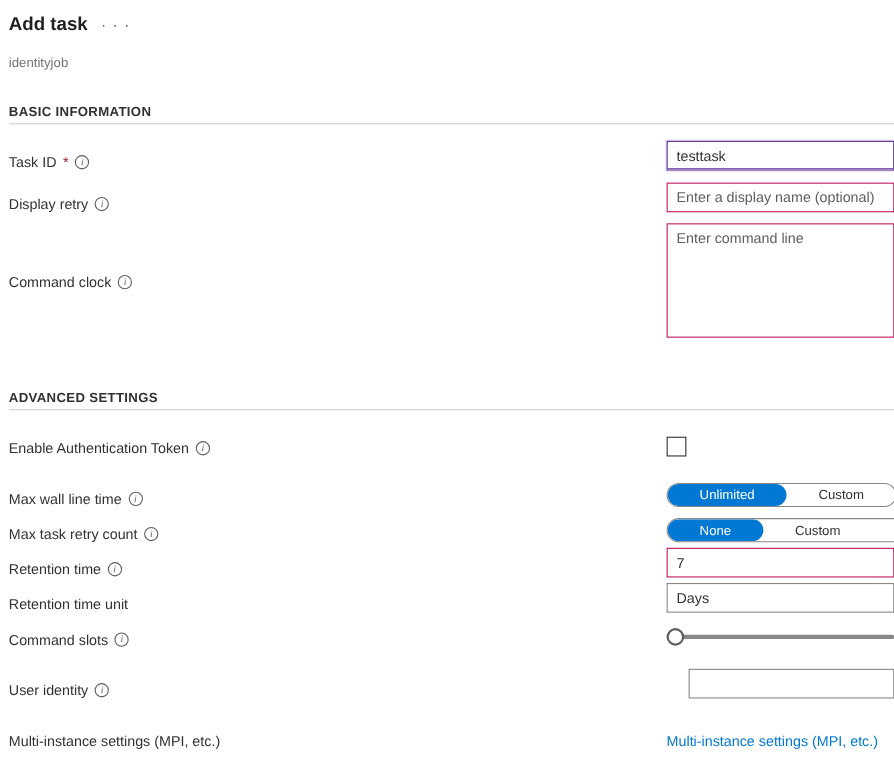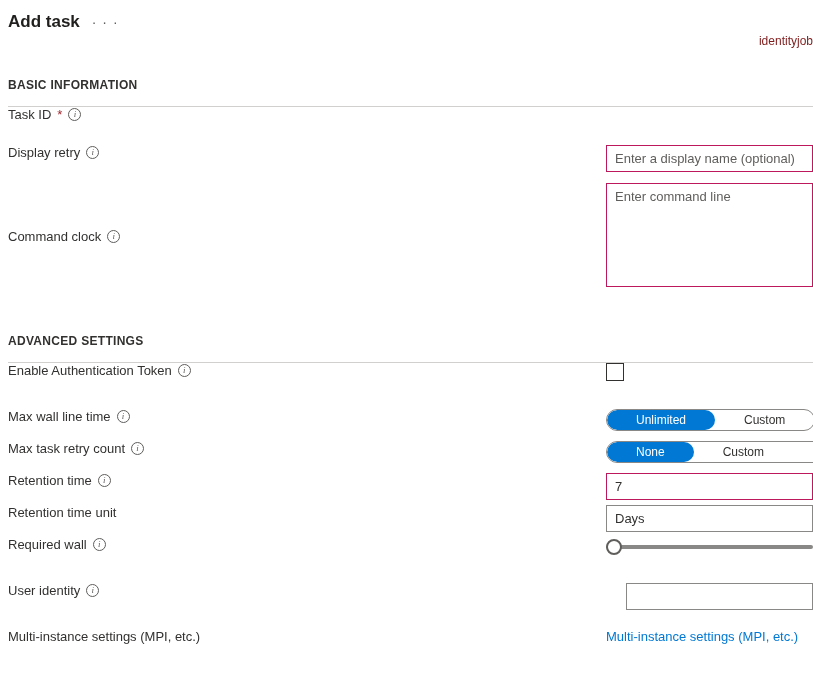--- a/index.html
+++ b/index.html
@@ -23,38 +23,38 @@
     color: #201f1e;
   }
   .more-icon {
     font-size: 14px;
     color: #605e5c;
     letter-spacing: 1px;
     cursor: pointer;
   }
   .subtitle {
     font-size: 12px;
-    color: #7f1d1d;
-    margin-top: 2px;
+    color: #737373;
+    margin-top: 18px;
     margin-bottom: 30px;
-    text-align: right;
   }
   .section-header {
     font-size: 12px;
     font-weight: 600;
     letter-spacing: 0.3px;
     color: #323130;
     text-transform: uppercase;
-    padding-bottom: 14px;
+    padding-bottom: 4px;
     border-bottom: 1px solid #d2d0ce;
+    margin-bottom: 14px;
     margin-top: 4px;
   }
   .form-row {
     display: flex;
-    align-items: flex-start;
+    align-items: flex-end;
     margin-bottom: 10px;
     min-height: 28px;
   }
   .form-row.top-align { align-items: flex-start; }
   .label-col {
     width: 598px;
     flex: 0 0 598px;
     display: flex;
     align-items: center;
     gap: 4px;
@@ -181,20 +181,23 @@
 <div class="subtitle">identityjob</div>
 
 <div class="section-header">BASIC INFORMATION</div>
 
 <div class="form-row">
   <div class="label-col">
     <span>Task ID</span>
     <span class="req">*</span>
     <span class="info-icon">i</span>
   </div>
+  <div class="ctrl-col">
+    <input class="text-input focused" type="text" value="testtask" style="">
+  </div>
 </div>
 
 <div class="form-row">
   <div class="label-col">
     <span>Display retry</span>
     <span class="info-icon">i</span>
   </div>
   <div class="ctrl-col">
     <input class="text-input" type="text" placeholder="Enter a display name (optional)" style="">
   </div>
@@ -265,21 +268,21 @@
   <div class="label-col">
     <span>Retention time unit</span>
   </div>
   <div class="ctrl-col">
     <div class="select-box">Days</div>
   </div>
 </div>
 
 <div class="form-row tight-row" style="margin-bottom:18px;">
   <div class="label-col">
-    <span>Required wall</span>
+    <span>Command slots</span>
     <span class="info-icon">i</span>
   </div>
   <div class="ctrl-col">
     <div class="slider-wrap">
       <div class="slider-track"></div>
       <div class="slider-thumb"></div>
     </div>
   </div>
 </div>
 

